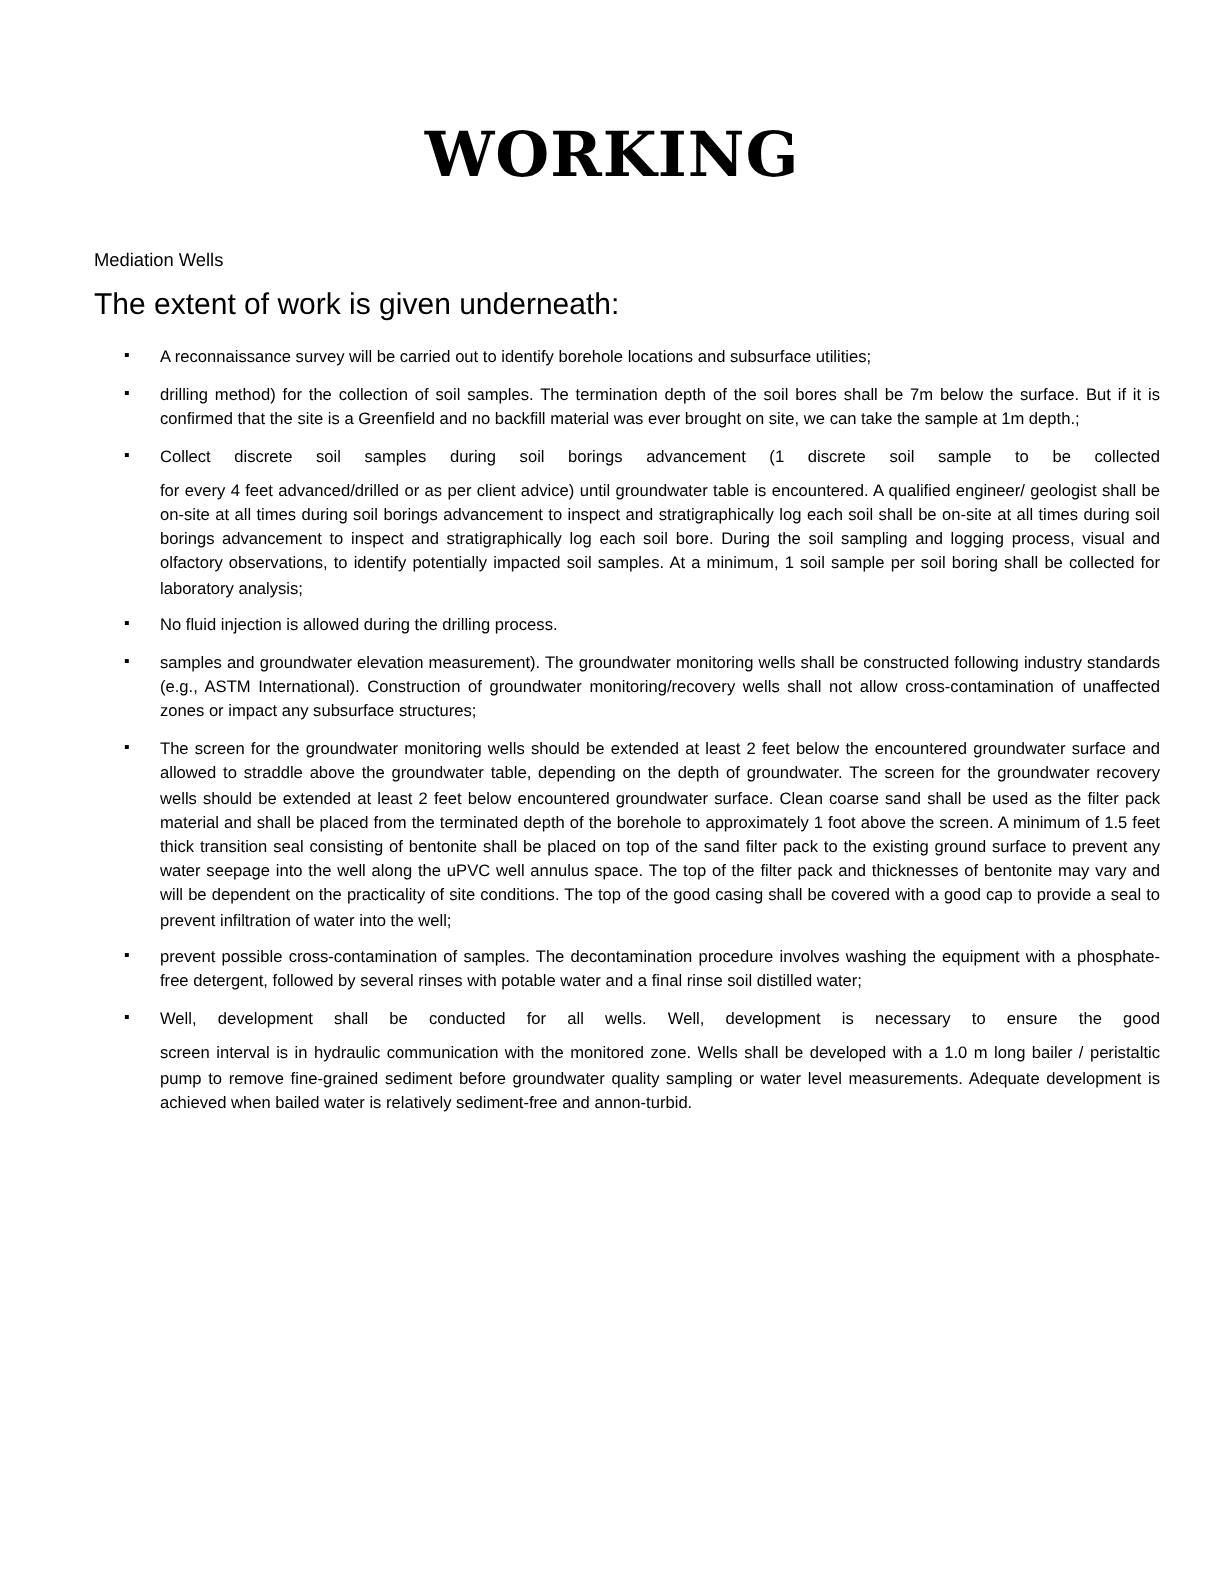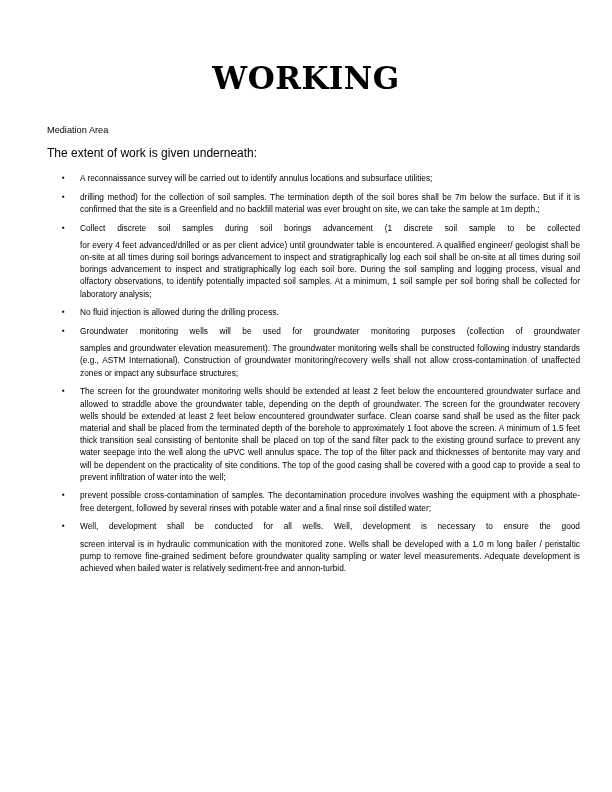--- a/index.html
+++ b/index.html
@@ -32,21 +32,21 @@
       position: absolute;
       left: 47px;
       top: 124px;
       font-size: 9.2px;
       line-height: 12px;
     }
     .intro {
       position: absolute;
       left: 47px;
       top: 147px;
-      font-size: 12px;
+      font-size: 15px;
       line-height: 12px;
     }
     .bullets {
       position: absolute;
       left: 60px;
       top: 172px;
       width: 520px;
       margin: 0;
       padding: 0;
       list-style: none;
@@ -78,45 +78,44 @@
     .bullet .rest {
       display: block;
       text-align: justify;
     }
   </style>
 </head>
 <body>
 
 <div class="page-title">WORKING</div>
 
-<div class="section-label">Mediation Area</div>
+<div class="section-label">Mediation Wells</div>
 
 <div class="intro">The extent of work is given underneath:</div>
 
 <ul class="bullets">
   <li class="bullet">
     <span class="dot">▪</span>
-    <span class="first-line single"> A reconnaissance survey will be carried out to identify annulus locations and subsurface utilities;</span>
+    <span class="first-line single"> A reconnaissance survey will be carried out to identify borehole locations and subsurface utilities;</span>
   </li>
   <li class="bullet">
     <span class="dot">▪</span>
     <span class="rest">drilling method) for the collection of soil samples. The termination depth of the soil bores shall be 7m below the surface. But if it is confirmed that the site is a Greenfield and no backfill material was ever brought on site, we can take the sample at 1m depth.;</span>
   </li>
   <li class="bullet">
     <span class="dot">▪</span>
     <span class="first-line">Collect discrete soil samples during soil borings advancement (1 discrete soil sample to be collected</span>
     <span class="rest">for every 4 feet advanced/drilled or as per client advice) until groundwater table is encountered. A qualified engineer/ geologist shall be on-site at all times during soil borings advancement to inspect and stratigraphically log each soil shall be on-site at all times during soil borings advancement to inspect and stratigraphically log each soil bore. During the soil sampling and logging process, visual and olfactory observations, to identify potentially impacted soil samples. At a minimum, 1 soil sample per soil boring shall be collected for laboratory analysis;</span>
   </li>
   <li class="bullet">
     <span class="dot">▪</span>
     <span class="first-line single">No fluid injection is allowed during the drilling process.</span>
   </li>
   <li class="bullet">
     <span class="dot">▪</span>
-    <span class="first-line">Groundwater monitoring wells will be used for groundwater monitoring purposes (collection of groundwater</span>
     <span class="rest">samples and groundwater elevation measurement). The groundwater monitoring wells shall be constructed following industry standards (e.g., ASTM International). Construction of groundwater monitoring/recovery wells shall not allow cross-contamination of unaffected zones or impact any subsurface structures;</span>
   </li>
   <li class="bullet">
     <span class="dot">▪</span>
     <span class="rest">The screen for the groundwater monitoring wells should be extended at least 2 feet below the encountered groundwater surface and allowed to straddle above the groundwater table, depending on the depth of groundwater. The screen for the groundwater recovery wells should be extended at least 2 feet below encountered groundwater surface. Clean coarse sand shall be used as the filter pack material and shall be placed from the terminated depth of the borehole to approximately 1 foot above the screen. A minimum of 1.5 feet thick transition seal consisting of bentonite shall be placed on top of the sand filter pack to the existing ground surface to prevent any water seepage into the well along the uPVC well annulus space. The top of the filter pack and thicknesses of bentonite may vary and will be dependent on the practicality of site conditions. The top of the good casing shall be covered with a good cap to provide a seal to prevent infiltration of water into the well;</span>
   </li>
   <li class="bullet">
     <span class="dot">▪</span>
     <span class="rest">prevent possible cross-contamination of samples. The decontamination procedure involves washing the equipment with a phosphate-free detergent, followed by several rinses with potable water and a final rinse soil distilled water;</span>
   </li>

